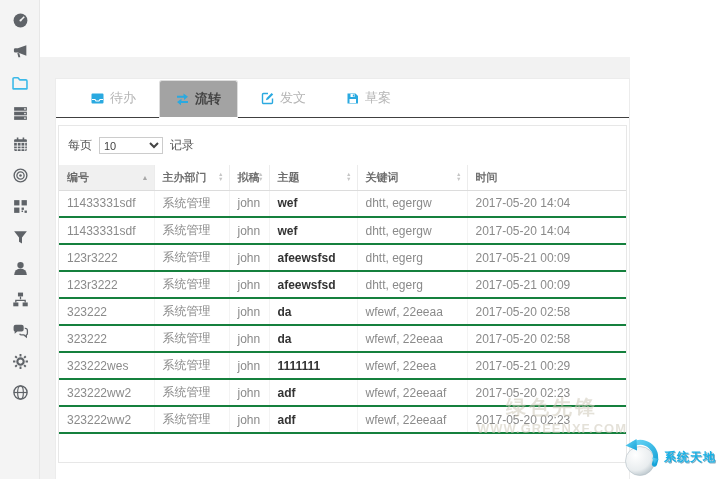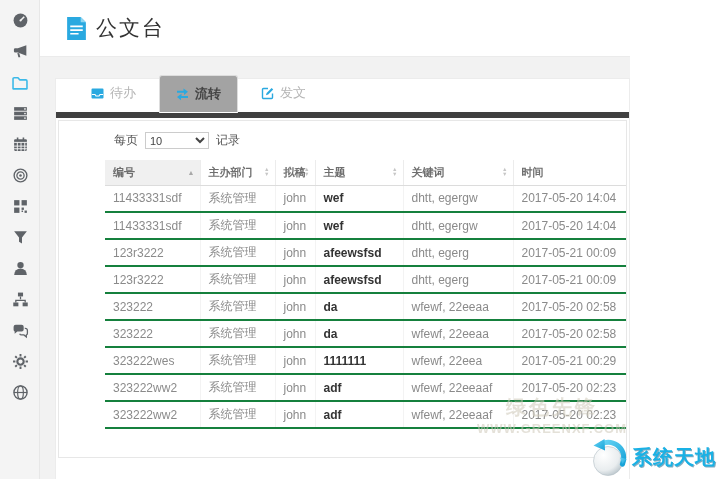--- a/index.html
+++ b/index.html
@@ -16,29 +16,29 @@
   .main { position:absolute; left:40px; top:0; width:590px; height:479px; }
   .header { height:57px; background:#fff; display:flex; align-items:center; padding-left:26px; border-bottom:1px solid #ebebeb; }
   .header .doc-ic { margin-right:9px; }
   .page-title { font-size:21px; color:#333; letter-spacing:2px; }
 
   
   .content { position:absolute; left:0; top:57px; width:590px; height:422px; background:#f2f2f2; }
   .card { position:absolute; left:15px; top:21px; width:575px; height:401px; background:#fff; border:1px solid #ececec; border-bottom:none; }
 
   
-  .tabbar { display:flex; align-items:flex-end; height:39px; padding-left:18px; border-bottom:6px solid #404040; }
+  .tabbar { display:flex; align-items:flex-end; height:39px; padding-left:18px; border-bottom:1px solid #404040; }
   .tab { display:flex; align-items:center; gap:6px; height:38px; padding:0 16px; margin-right:6px;
     font-size:13px; color:#b5b5b5; cursor:pointer; border:1px solid transparent; }
   .tab.active { background:#a3a3a3; border:1px solid #ddd; border-bottom:1px solid #fff; margin-bottom:-1px;
     border-radius:3px 3px 0 0; color:#444; font-weight:bold; }
   .tab svg { display:block; }
 
   
-  .panel { margin:2px 2px 0 2px; border:1px solid #e7e7e7; background:#fff; height:338px; overflow:hidden;padding-left:46px; }
+  .panel { margin:7px 2px 0 2px; border:1px solid #e7e7e7; background:#fff; height:338px; overflow:hidden; }
   .pager { display:flex; align-items:center; gap:7px; padding:11px 0 0 9px; font-size:12px; color:#555; }
   .pager select { width:64px; height:17px; font-size:11px; color:#444; border:1px solid #ccc; background:#fff; }
 
   
   table { width:100%; border-collapse:collapse; margin-top:11px; table-layout:fixed; }
   th { height:25px; font-size:11px; color:#6e6e6e; text-align:left; padding:0 8px; font-weight:bold;
     border-bottom:1px solid #dcdcdc; border-right:1px solid #ececec; cursor:pointer; position:relative; }
   th:last-child { border-right:none; }
   th.sorted { background:#f0f0f0; }
   .sort-ic { position:absolute; right:5px; top:50%; transform:translateY(-50%); display:flex; flex-direction:column; line-height:5px; font-size:5.5px; color:#c6c6c6; }
@@ -49,21 +49,21 @@
   td.subject { color:#333; font-weight:bold; }
 
   
   .watermark { position:absolute; left:452px; top:394px; width:200px; text-align:center;
     color:#cfc9ba; opacity:.55; z-index:4; pointer-events:none; }
   .watermark .w1 { font-size:20px; font-weight:800; letter-spacing:3px; }
   .watermark .w2 { font-size:13px; font-weight:700; letter-spacing:1px; text-transform:uppercase; }
 
   
   .brand { position:absolute; right:2px; bottom:2px; display:flex; align-items:center; gap:3px; z-index:5; }
-  .brand-name { font-size:20px; font-weight:800; color:#19b1e5; letter-spacing:1px;
+  .brand-name { font-size:12px; font-weight:800; color:#19b1e5; letter-spacing:1px;
     text-shadow:1px 1px 0 rgba(10,90,130,.5), -1px -1px 0 rgba(255,255,255,.9); }
 </style>
 </head>
 <body>
 
 <aside class="sidebar">
   <div class="side-item">
     <svg width="17" height="17" viewBox="0 0 16 16">
         <circle cx="8" cy="8" r="6.5" fill="#5f6368"></circle>
         <path d="M8 8 L11.5 4.5" stroke="#f4f4f4" stroke-width="1.5"></path>
@@ -152,30 +152,20 @@
   <div class="side-item">
     <svg width="17" height="17" viewBox="0 0 16 16">
         <circle cx="8" cy="8" r="6.2" fill="none" stroke="#5f6368" stroke-width="1.3"></circle>
         <ellipse cx="8" cy="8" rx="2.7" ry="6.2" fill="none" stroke="#5f6368" stroke-width="1.1"></ellipse>
         <path d="M1.8 8 h12.4" stroke="#5f6368" stroke-width="1.1"></path>
       </svg>
   </div>
 </aside>
 
 <div class="main">
-  <div class="header">
-    <svg class="doc-ic" width="21" height="25" viewBox="0 0 20 24">
-        <path d="M1 1 h13 l5 5 v17 H1 Z" fill="#2aa9e0"></path>
-        <path d="M14 1 l5 5 h-5 z" fill="#8ed7f3"></path>
-        <g stroke="#fff" stroke-width="1.6">
-          <path d="M4 10 h12 M4 13.5 h12 M4 17 h8"></path>
-        </g>
-      </svg>
-    <span class="page-title">公文台</span>
-  </div>
 
   <div class="content">
     <div class="card">
 
       <div class="tabbar">
         <div class="tab">
           <svg width="13" height="13" viewBox="0 0 13 13">
               <path d="M1.5 1.5 h10 a1 1 0 0 1 1 1 v8 a1 1 0 0 1 -1 1 h-10 a1 1 0 0 1 -1-1 v-8 a1 1 0 0 1 1-1 z" fill="#2aa9e0"></path>
               <path d="M1 7.5 h3 l1 1.5 h3 l1-1.5 h3" fill="none" stroke="#fff" stroke-width="1.1"></path>
             </svg>
@@ -187,20 +177,29 @@
               <path d="M12 7.8 H5.5 V5.6 L1 8.8 5 12 V9.8 h7 Z" fill="#2aa9e0" transform="translate(0,0.2)"></path>
             </svg>
           <span>流转</span>
         </div>
         <div class="tab">
           <svg width="13" height="13" viewBox="0 0 13 13">
               <path d="M11.5 6.5 v4 a1 1 0 0 1 -1 1 h-8 a1 1 0 0 1 -1-1 v-8 a1 1 0 0 1 1-1 H7" fill="none" stroke="#2aa9e0" stroke-width="1.4"></path>
               <path d="M10.6 1 l1.6 1.6 -5 5 -2.3 .7 .7 -2.3 z" fill="#2aa9e0"></path>
             </svg>
           <span>发文</span>
+        </div>
+        <div class="tab">
+          <svg width="13" height="13" viewBox="0 0 13 13">
+              <path d="M1.5 1.5 h8 l2.5 2.5 v7.5 h-10.5 z" fill="#2aa9e0"></path>
+              <rect x="3.5" y="7" width="6.5" height="4" fill="#fff"></rect>
+              <rect x="4.5" y="2" width="4" height="3" fill="#fff"></rect>
+              <rect x="6.8" y="2.5" width="1.2" height="2" fill="#2aa9e0"></rect>
+            </svg>
+          <span>草案</span>
         </div>
       </div>
 
       <div class="panel">
         <div class="pager">
           <span>每页</span>
           <select>
             <option>10</option>
           </select>
           <span>记录</span>

